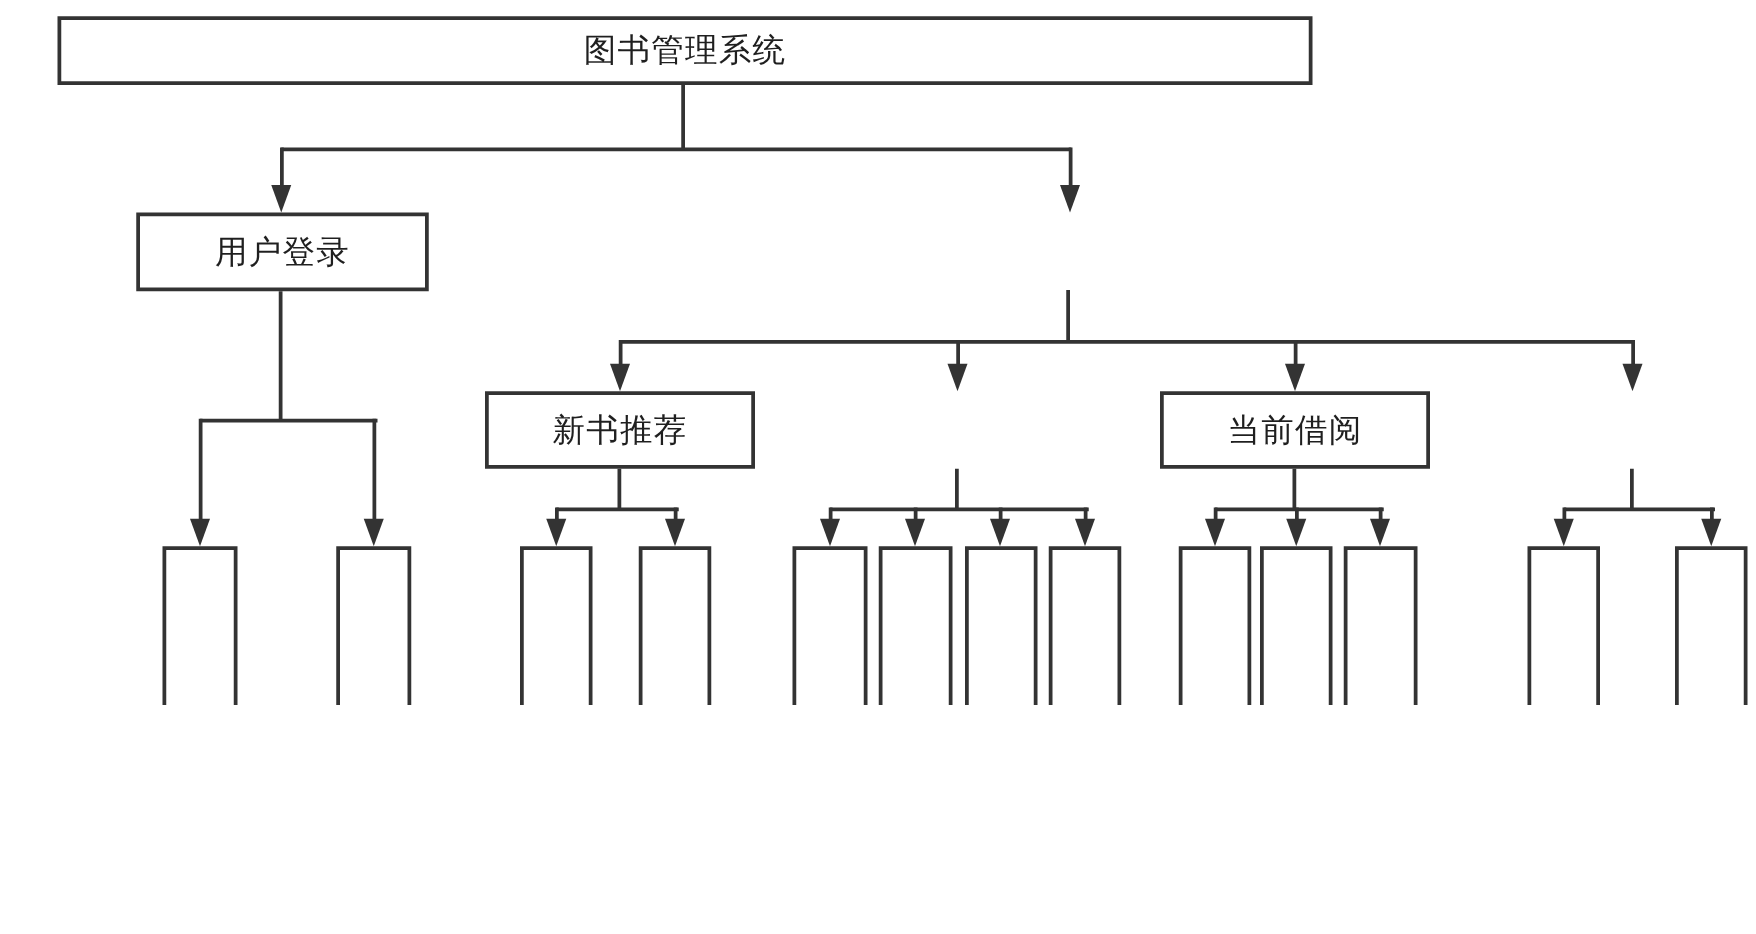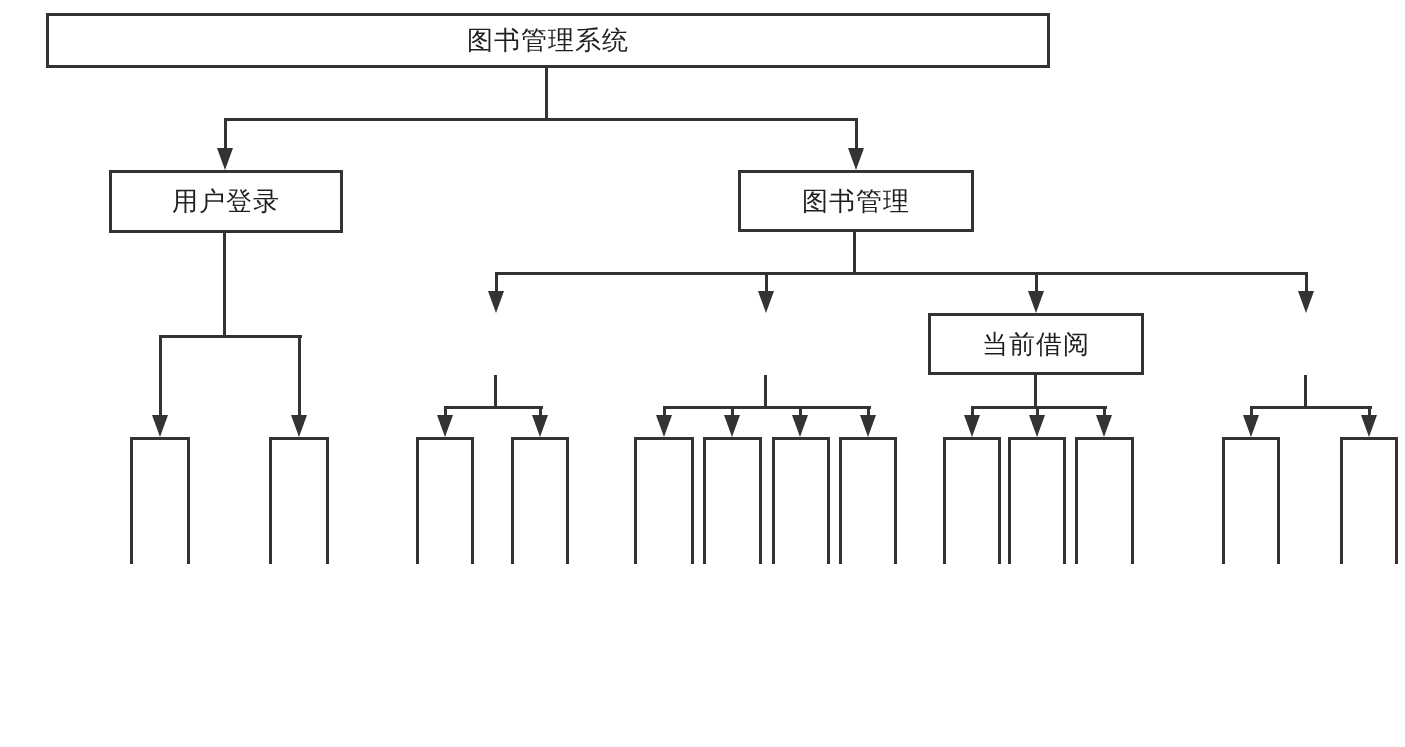--- a/index.html
+++ b/index.html
@@ -52,22 +52,22 @@
   }
 </style>
 </head>
 <body>
 
 <div id="stage">
 
   <div class="box" style="left:20px;top:13px;width:1004px;height:55px;">图书管理系统</div>
 
   <div class="box" style="left:83px;top:170px;width:234px;height:63px;">用户登录</div>
-  <div class="box" style="left:712px;top:170px;width:236px;height:62px;">图书管理</div>
 
+  <div class="box" style="left:362px;top:313px;width:216px;height:62px;">新书推荐</div>
   <div class="box" style="left:902px;top:313px;width:216px;height:62px;">当前借阅</div>
 
   <div class="vbox" style="left:104px;width:60px;">用户登录</div>
   <div class="vbox" style="left:243px;width:60px;">注销登录</div>
 
   <div class="vbox" style="left:390px;width:58px;">查询图书</div>
   <div class="vbox" style="left:485px;width:58px;">借阅图书</div>
 
   <div class="vbox" style="left:608px;width:60px;">查询图书</div>
   <div class="vbox" style="left:677px;width:59px;">新增图书（管理员）</div>

